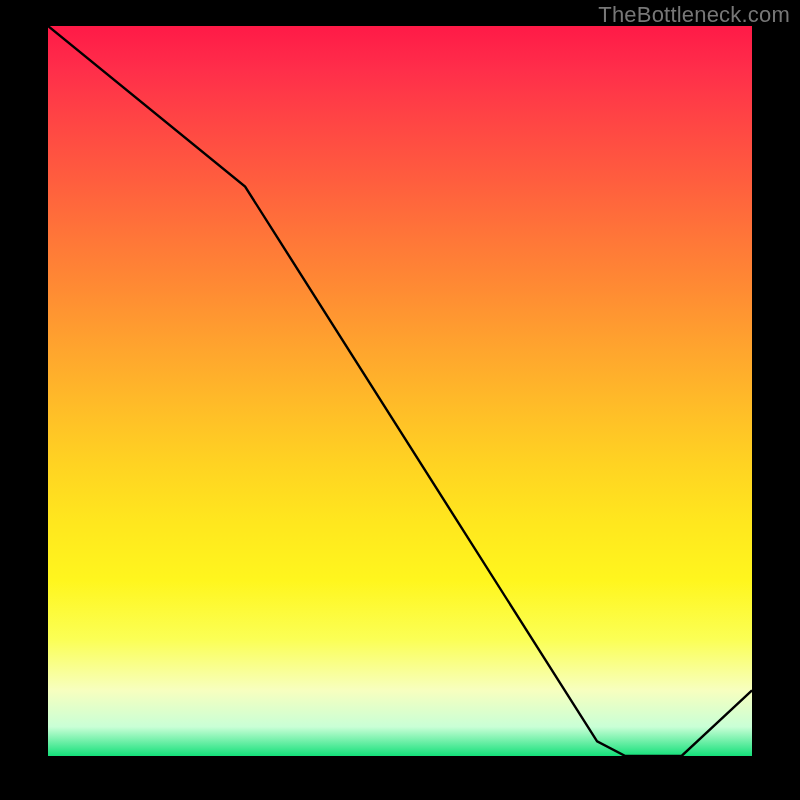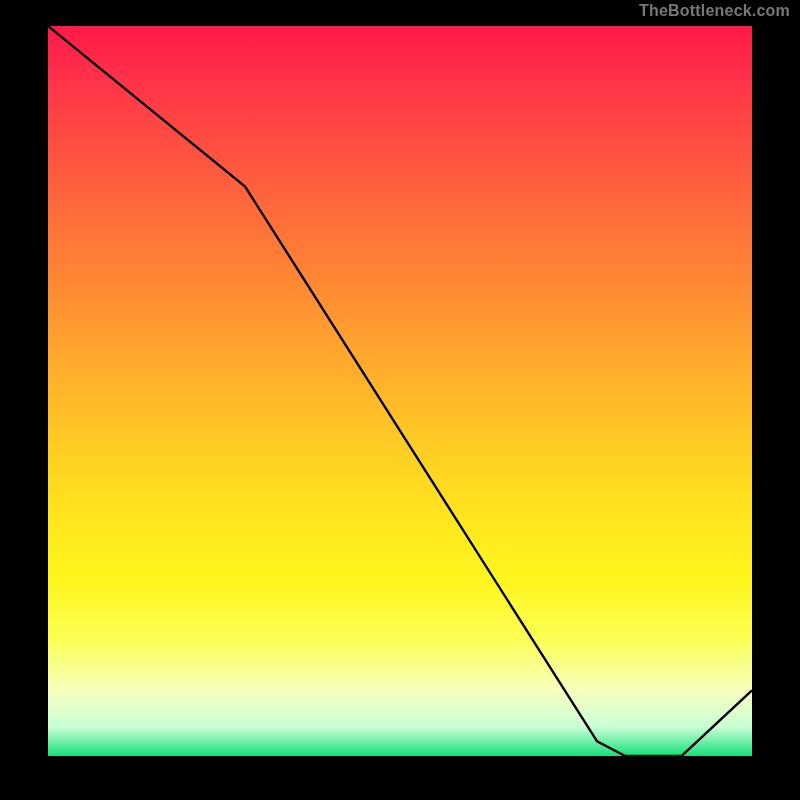--- a/index.html
+++ b/index.html
@@ -15,22 +15,22 @@
     position: relative;
     width: 800px;
     height: 800px;
     background: #000;
   }
   .watermark {
     position: absolute;
     top: 2px;
     right: 10px;
     color: #777;
-    font-size: 16px;
-    font-weight: 700;
+    font-size: 22px;
+    font-weight: 400;
     letter-spacing: 0.2px;
     z-index: 5;
   }
   .plot-area {
     position: absolute;
     left: 48px;
     top: 26px;
     width: 704px;
     height: 730px;
     overflow: hidden;

